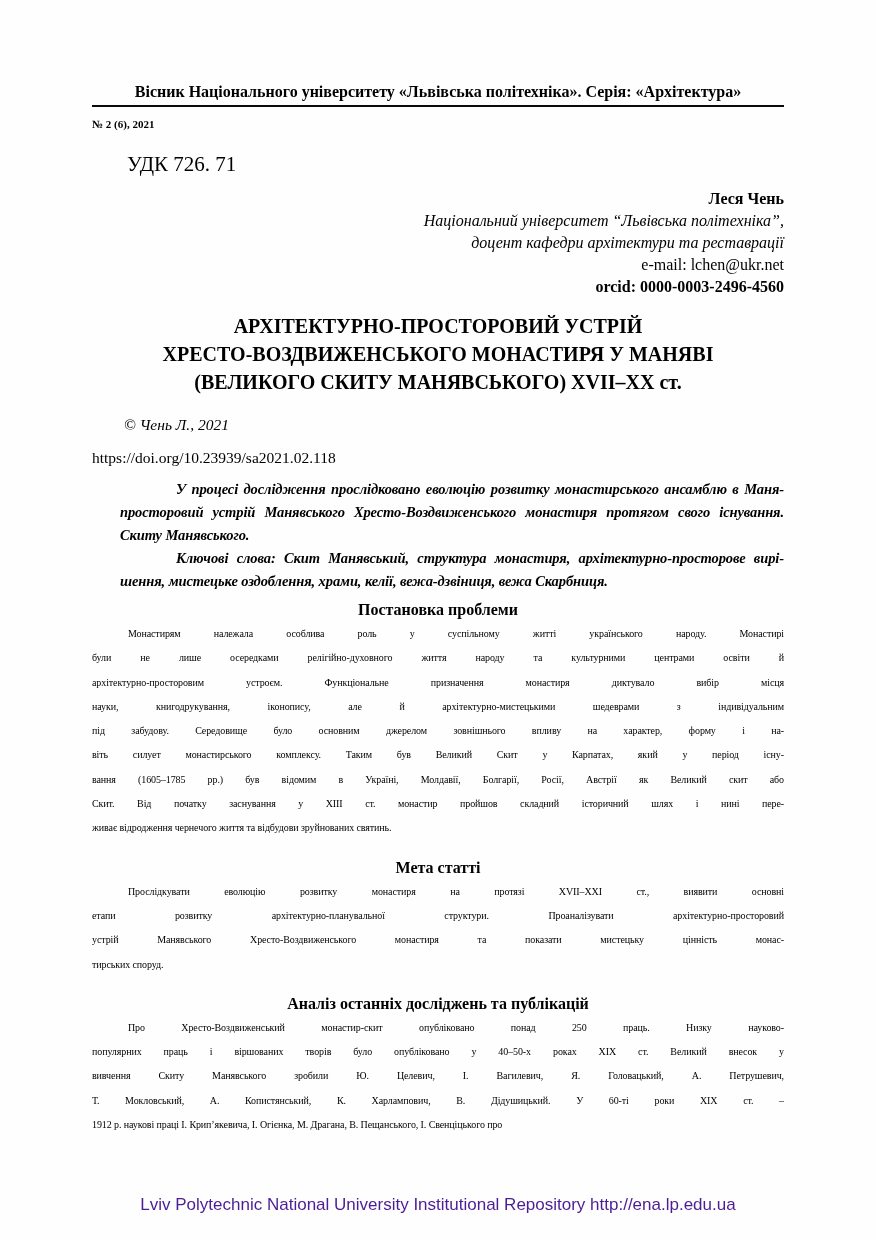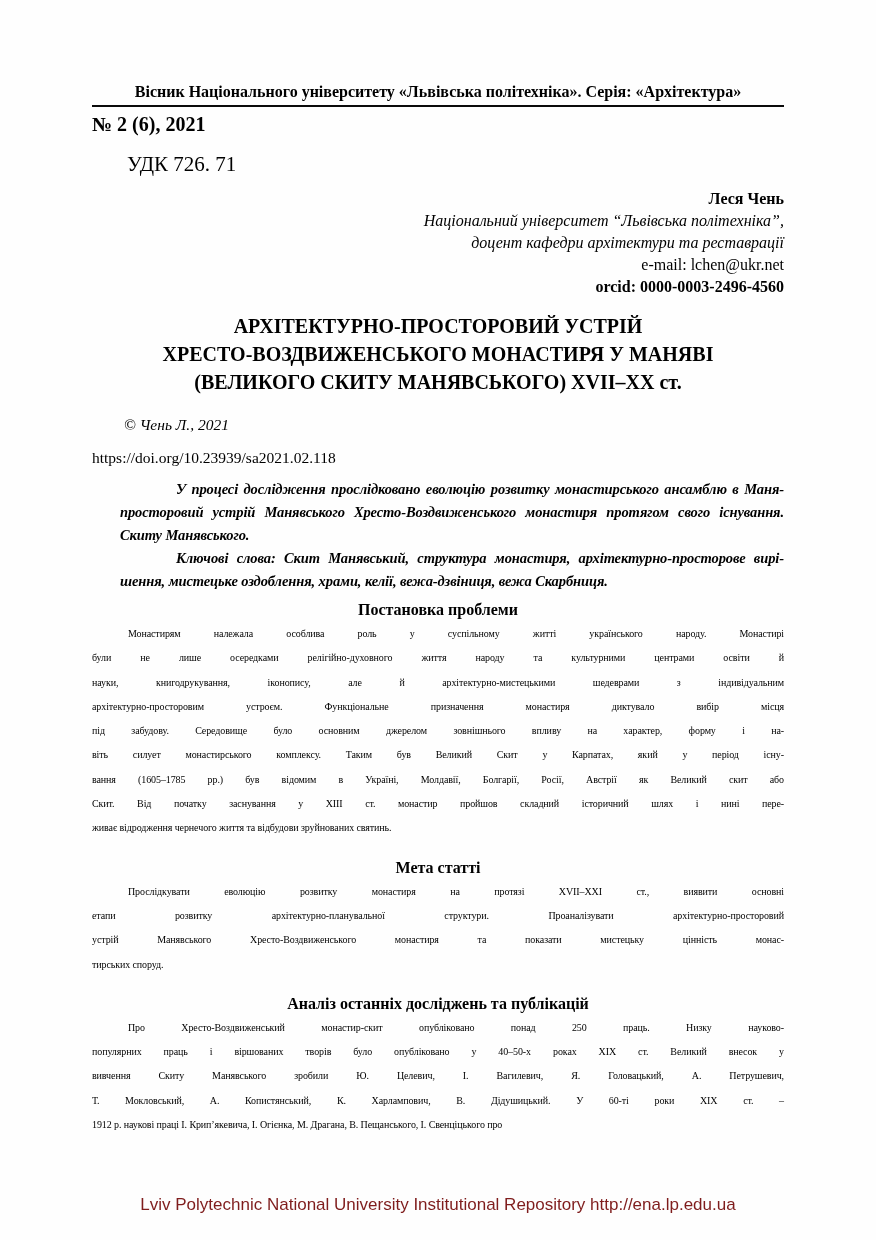--- a/index.html
+++ b/index.html
@@ -18,21 +18,21 @@
     text-align: center;
     font-weight: bold;
     font-size: 16px;
     line-height: 20px;
   }
   .header-rule {
     border: 0;
     border-top: 2.5px solid #0a0a0a;
     margin: 3px 0 0 0;
   }
-  .issue { font-weight: bold; font-size: 20px; line-height: 20px; margin-top: 7px; }
+  .issue { font-weight: bold; font-size: 11px; line-height: 20px; margin-top: 7px; }
   .udk   { font-weight: normal; font-size: 21px; line-height: 20px; margin-top: 20px; margin-left: 35px; }
 
   .author-block { margin-top: 14px; text-align: right; font-size: 16px; line-height: 22px; }
   .author-name  { font-weight: bold; }
   .author-affiliation, .author-position { font-style: italic; }
   .author-orcid { font-weight: bold; }
 
   .article-title {
     margin: 14px 0 0 0;
     font-size: 20px;
@@ -72,21 +72,21 @@
   }
   .para .tline-first { text-indent: 36px; }
 
   .footer {
     position: absolute;
     left: 0; right: 0;
     top: 1195px;
     text-align: center;
     font-family: "Liberation Sans", "DejaVu Sans", sans-serif;
     font-size: 17px;
-    color: #7f1d1d;
+    color: #4c1d95;
   }
 </style>
 </head>
 <body>
 
 <div class="page">
 
   <div class="journal-header">Вісник Національного університету «Львівська політехніка». Серія: «Архітектура»</div>
 
   <hr class="header-rule">
@@ -122,22 +122,22 @@
     <div class="keywords justified">
         <div class="tline tline-first">Ключові слова: Скит Манявський, структура монастиря, архітектурно-просторове вирі-</div>
         <div class="tline tline-last">шення, мистецьке оздоблення, храми, келії, вежа-дзвіниця, вежа Скарбниця.</div>
       </div>
   </div>
 
   <div class="section-heading first">Постановка проблеми</div>
   <div class="para justified">
       <div class="tline tline-first">Монастирям належала особлива роль у суспільному житті українського народу. Монастирі</div>
       <div class="tline">були не лише осередками релігійно-духовного життя народу та культурними центрами освіти й</div>
+      <div class="tline">архітектурно-просторовим устроєм. Функціональне призначення монастиря диктувало вибір місця</div>
       <div class="tline">науки, книгодрукування, іконопису, але й архітектурно-мистецькими шедеврами з індивідуальним</div>
-      <div class="tline">архітектурно-просторовим устроєм. Функціональне призначення монастиря диктувало вибір місця</div>
       <div class="tline">під забудову. Середовище було основним джерелом зовнішнього впливу на характер, форму і на-</div>
       <div class="tline">віть силует монастирського комплексу. Таким був Великий Скит у Карпатах, який у період існу-</div>
       <div class="tline">вання (1605–1785 рр.) був відомим в Україні, Молдавії, Болгарії, Росії, Австрії як Великий скит або</div>
       <div class="tline">Скит. Від початку заснування у XIII ст. монастир пройшов складний історичний шлях і нині пере-</div>
       <div class="tline tline-last">живає відродження чернечого життя та відбудови зруйнованих святинь.</div>
     </div>
 
   <div class="section-heading">Мета статті</div>
   <div class="para justified">
       <div class="tline tline-first">Прослідкувати еволюцію розвитку монастиря на протязі XVII–XXI ст., виявити основні</div>

